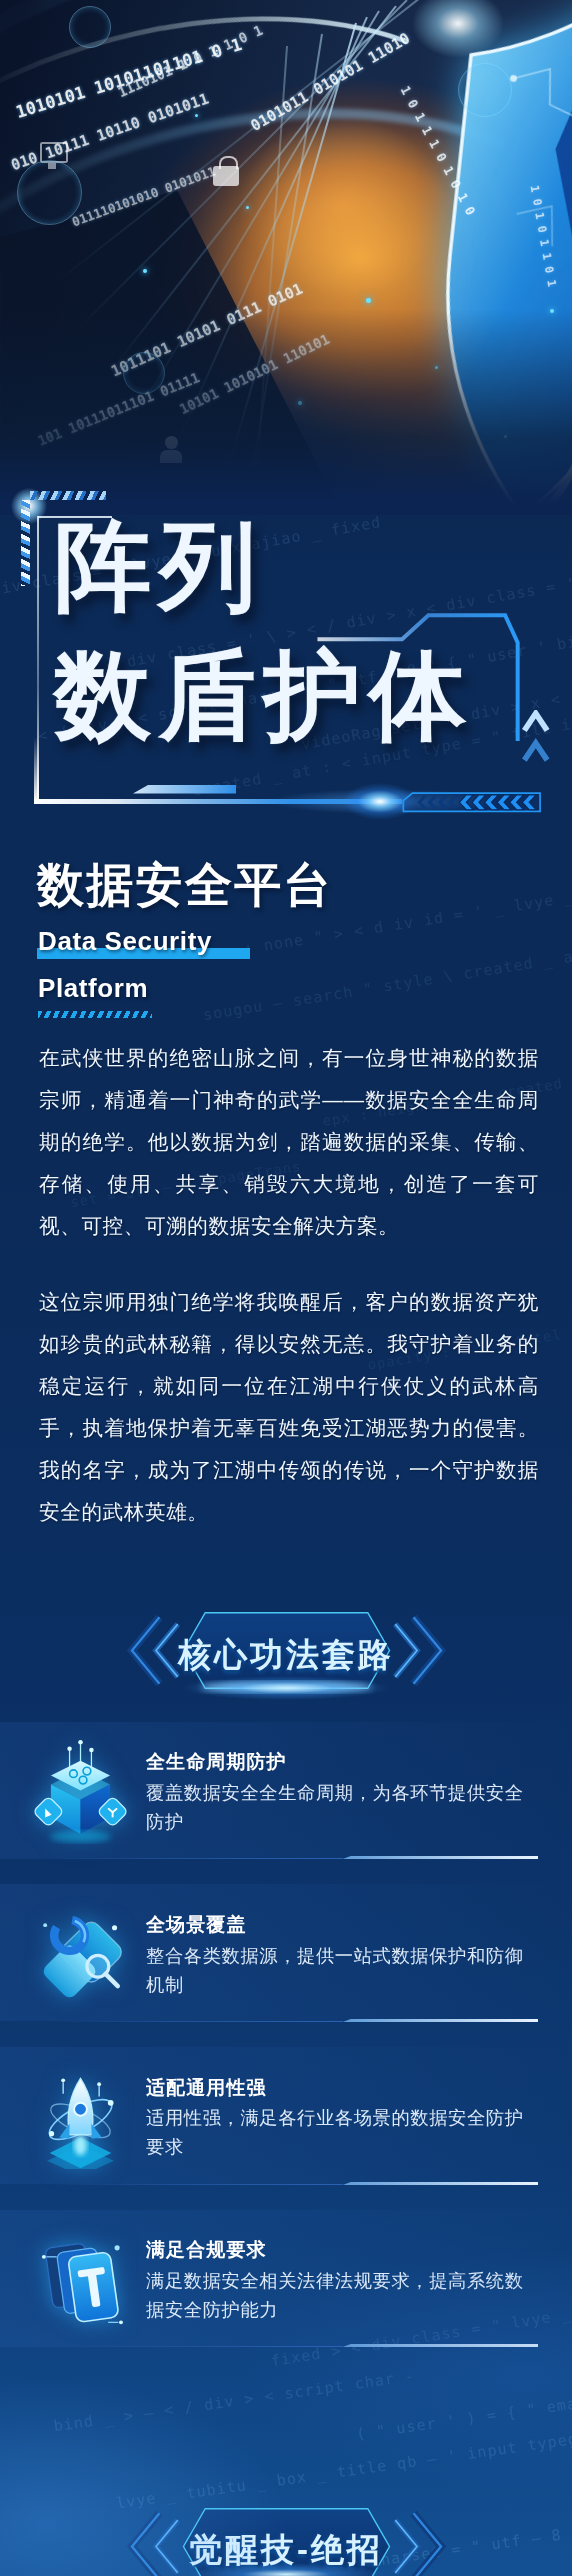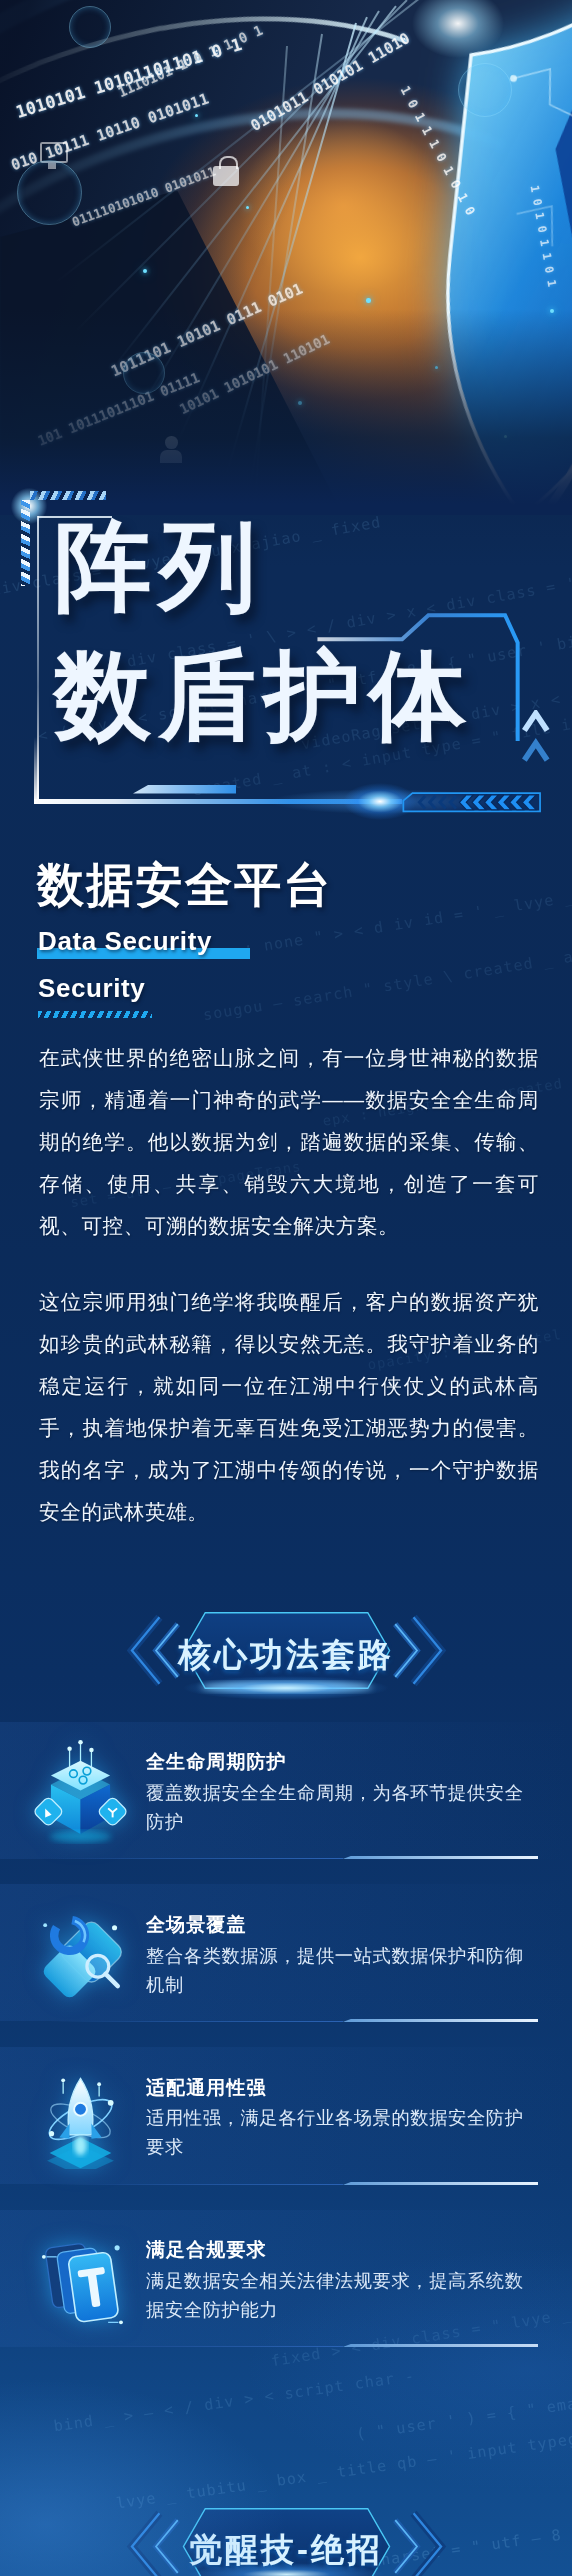--- a/index.html
+++ b/index.html
@@ -186,21 +186,21 @@
     <polygon points="146,5 134,5 122,18 134,31 146,31 134,18" fill="#1e8ff5" stroke="#072a5e" stroke-width="2"></polygon>
     <polygon points="168,5 156,5 144,18 156,31 168,31 156,18" fill="#1e8ff5" stroke="#072a5e" stroke-width="2"></polygon>
     <polygon points="190,5 178,5 166,18 178,31 190,31 178,18" fill="#1e8ff5" stroke="#072a5e" stroke-width="2"></polygon>
     <polygon points="212,5 200,5 188,18 200,31 212,31 200,18" fill="#1e8ff5" stroke="#072a5e" stroke-width="2"></polygon>
     <polygon points="234,5 222,5 210,18 222,31 234,31 222,18" fill="#1e8ff5" stroke="#072a5e" stroke-width="2"></polygon>
   </svg>
 
   <div class="cntitle" style="top:854px;">数据安全平台</div>
   <div class="abs" style="left:37px;top:948px;width:213px;height:11.4px;background:#1fa8f0;z-index:2;"></div>
   <div class="entitle" style="top:926px;">Data Security</div>
-  <div class="entitle" style="top:973px;">Security</div>
+  <div class="entitle" style="top:973px;">Platform</div>
   <div class="abs" style="left:38px;top:1011px;width:114px;height:6.9px;background:repeating-linear-gradient(115deg,#1fa8f0 0 4px,transparent 4px 8px);"></div>
 
   <p class="para" style="top:1037px;margin:0;">在武侠世界的绝密山脉之间，有一位身世神秘的数据宗师，精通着一门神奇的武学——数据安全全生命周期的绝学。他以数据为剑，踏遍数据的采集、传输、存储、使用、共享、销毁六大境地，创造了一套可视、可控、可溯的数据安全解决方案。</p>
   <p class="para" style="top:1281px;margin:0;">这位宗师用独门绝学将我唤醒后，客户的数据资产犹如珍贵的武林秘籍，得以安然无恙。我守护着业务的稳定运行，就如同一位在江湖中行侠仗义的武林高手，执着地保护着无辜百姓免受江湖恶势力的侵害。我的名字，成为了江湖中传颂的传说，一个守护数据安全的武林英雄。</p>
 
   <svg class="abs" style="left:125px;top:1607px;" width="323" height="87" viewBox="0 0 564 152">
     <defs>
       <linearGradient id="ghex" x1="0" y1="0" x2="0" y2="1">
         <stop offset="0" stop-color="#0f4186" stop-opacity=".92"></stop>
           <stop offset="1" stop-color="#0a2f68" stop-opacity=".95"></stop>

